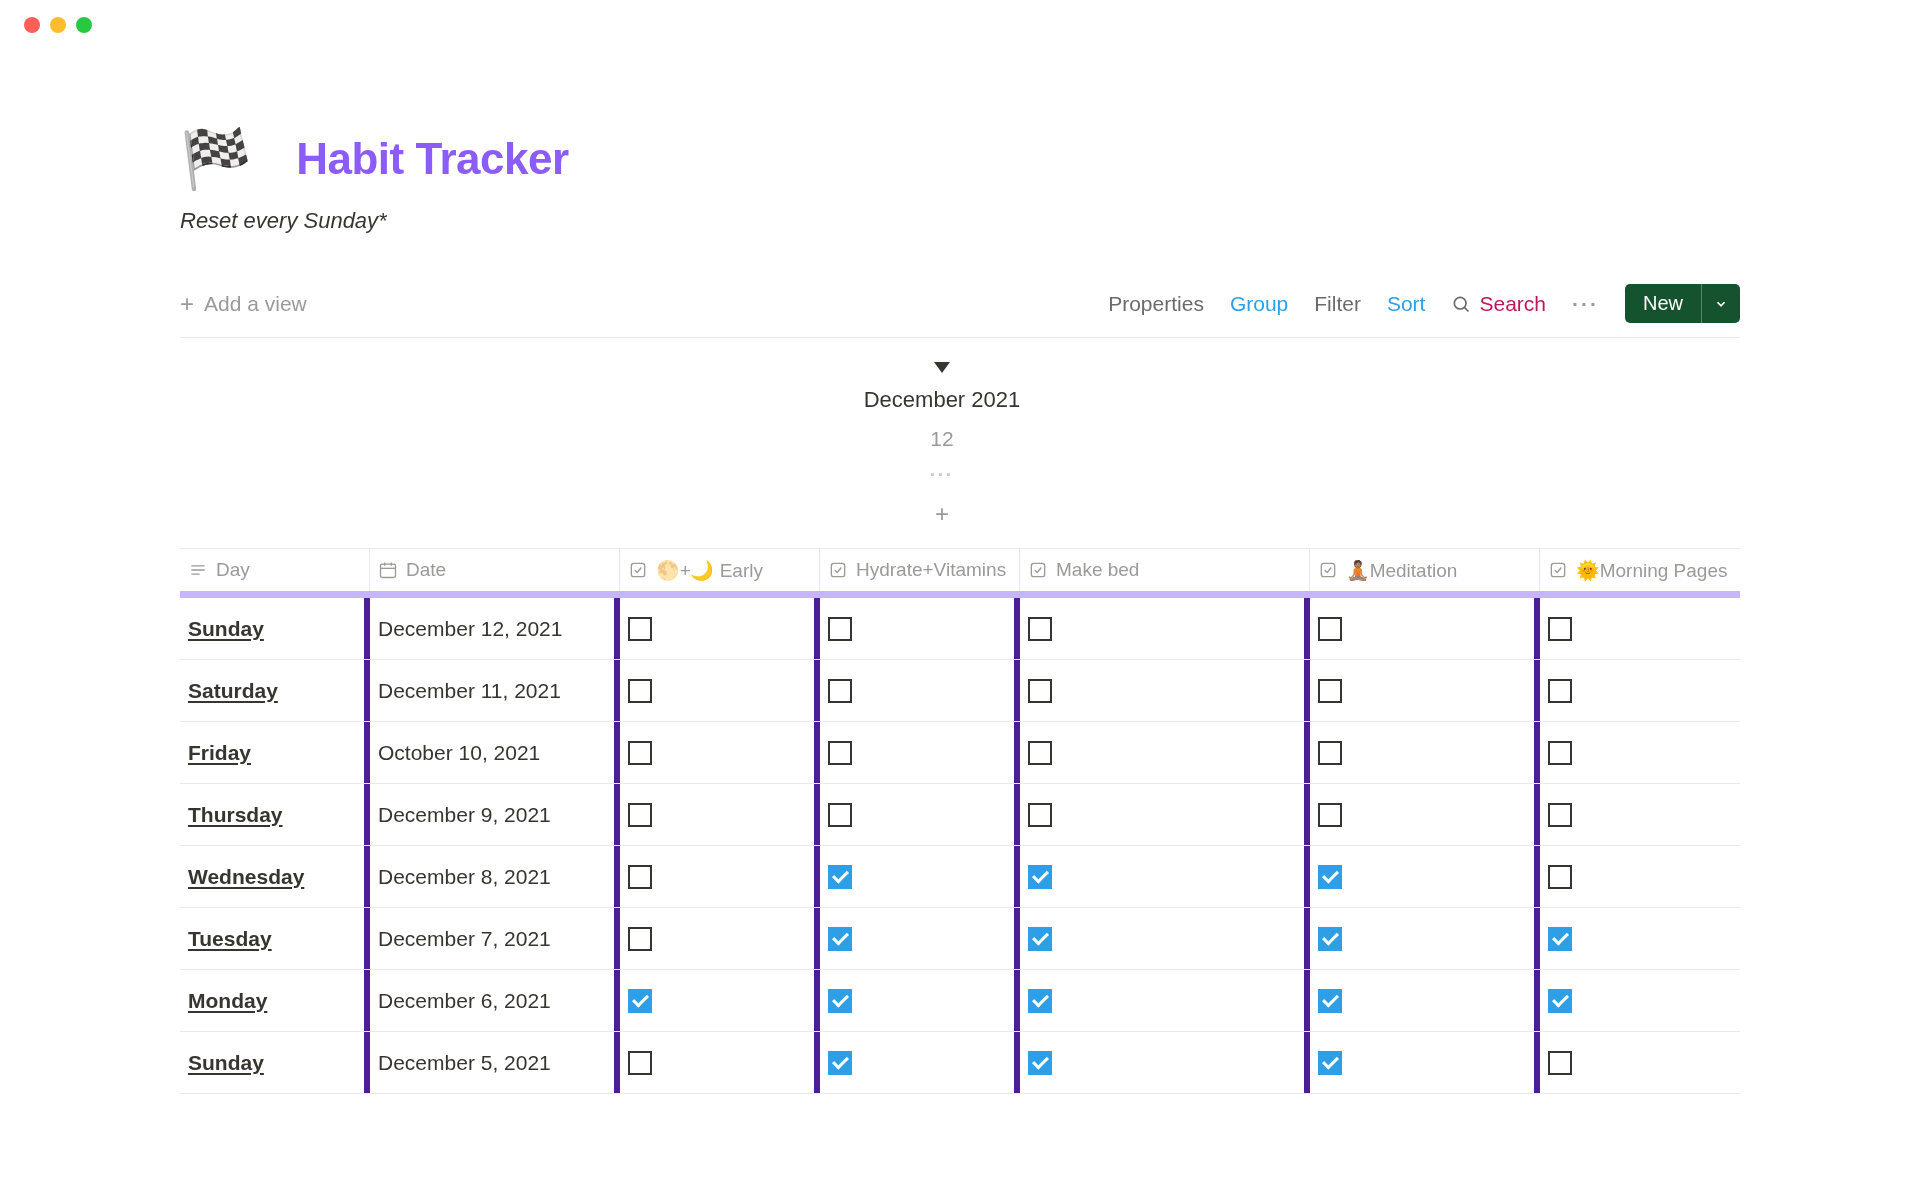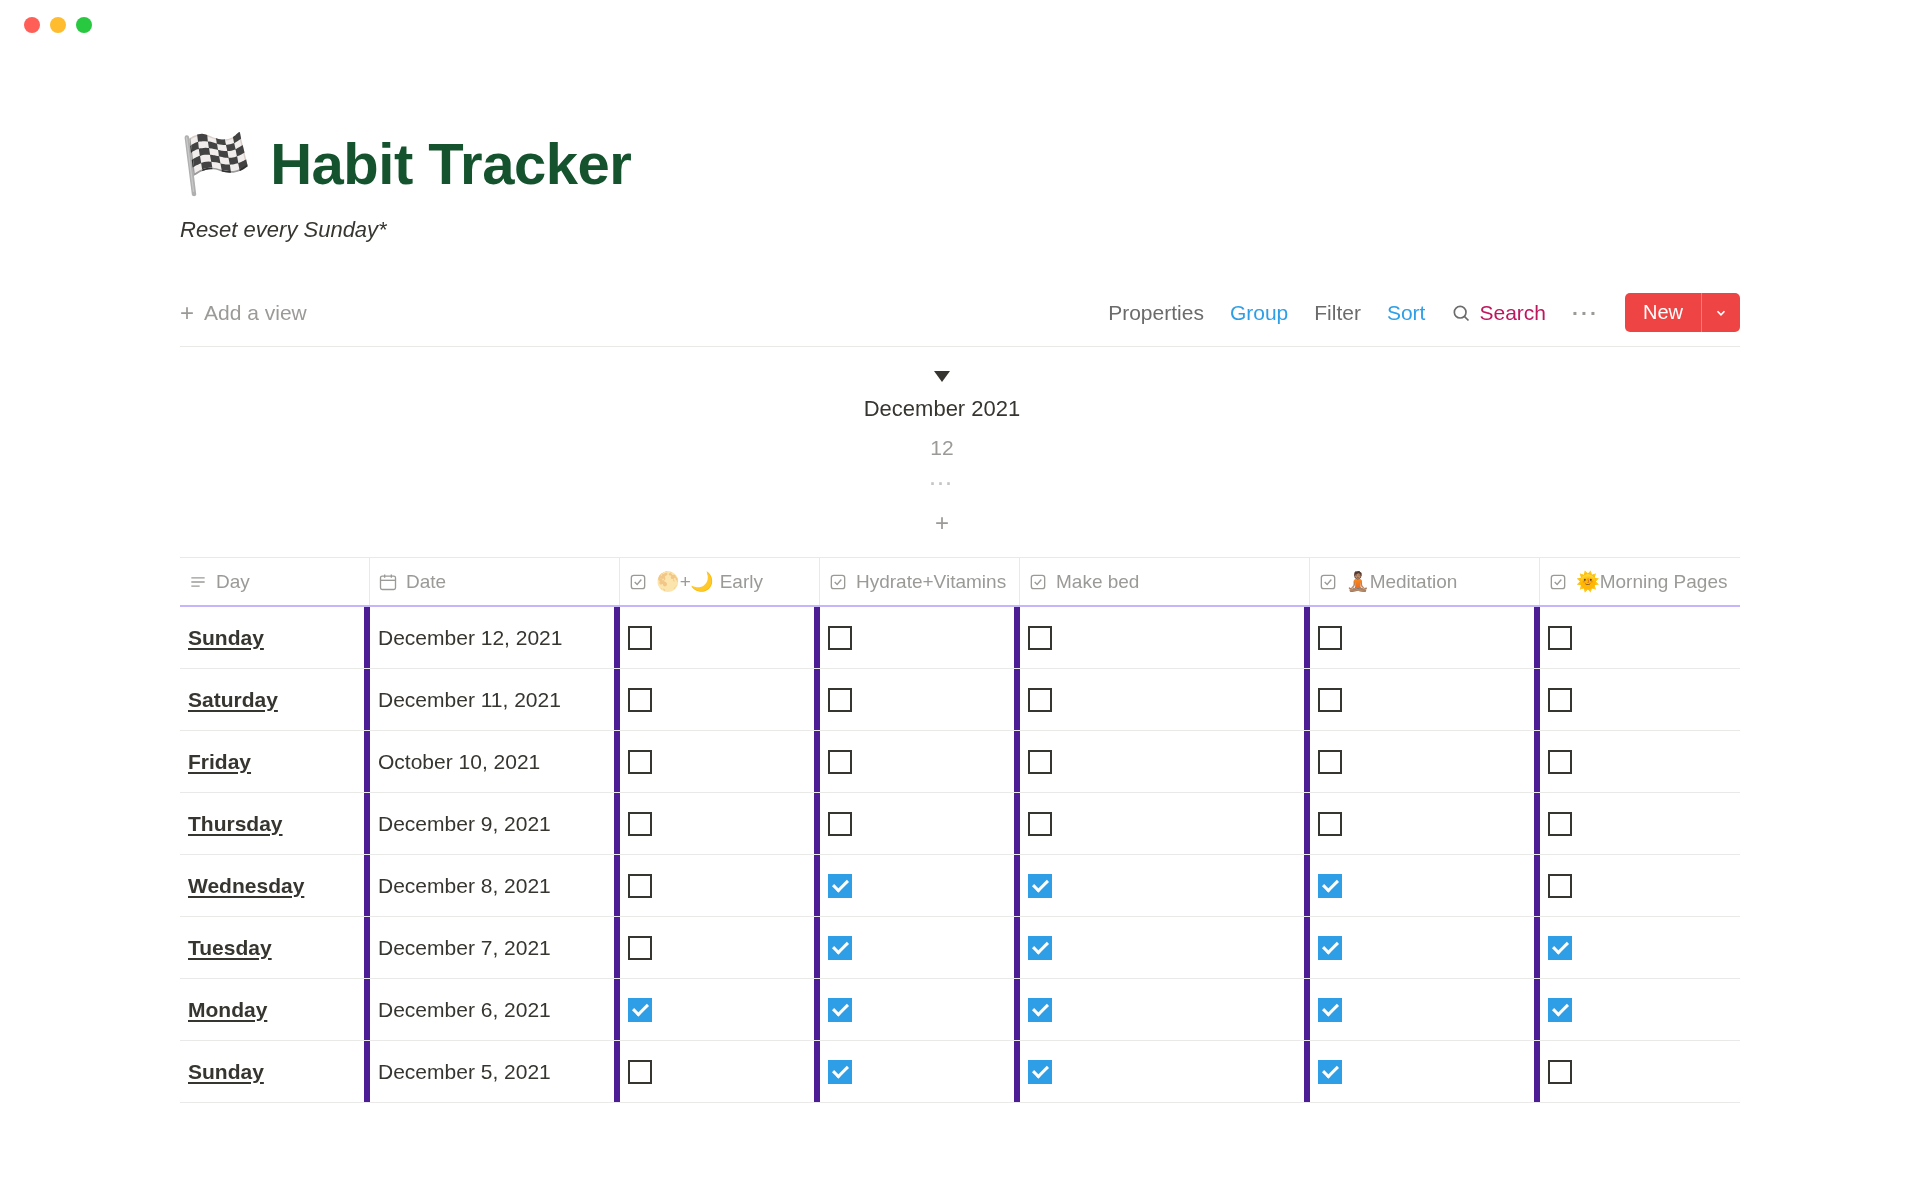--- a/index.html
+++ b/index.html
@@ -40,24 +40,25 @@
     display: flex;
     align-items: center;
     gap: 18px;
     margin-bottom: 20px;
   }
   .page-title .emoji {
     font-size: 58px;
     line-height: 1;
   }
   .page-title h1 {
-    font-size: 58px;
+    font-size: 44px;
     font-weight: 700;
-    color: #14532d;
+    color: #8b5cf6;
     letter-spacing: -0.5px;
+    margin-left: 26px;
   }
 
   .description {
     font-size: 22px;
     color: #37352f;
     line-height: 1.6;
     margin-bottom: 4px;
   }
   .description-note {
     font-size: 22px;
@@ -107,21 +108,21 @@
   }
   .search-icon svg { display: block; }
   .dots {
     color: #9b9a97;
     letter-spacing: 2px;
     font-weight: 700;
   }
   .new-btn {
     display: flex;
     align-items: stretch;
-    background: #ef4444;
+    background: #14532d;
     border-radius: 5px;
     overflow: hidden;
     color: white;
     font-size: 20px;
     font-weight: 500;
   }
   .new-btn .label {
     padding: 8px 18px;
   }
   .new-btn .chev {
@@ -169,21 +170,21 @@
   .table {
     width: 100%;
   }
   .thead, .trow {
     display: grid;
     grid-template-columns: 190px 250px 200px 200px 290px 230px 1fr;
     align-items: center;
   }
   .thead {
     border-top: 1px solid #e9e9e7;
-    border-bottom: 2px solid #c4b5fd;
+    border-bottom: 7px solid #c4b5fd;
     height: 50px;
     color: #9b9a97;
     font-size: 19px;
   }
   .th {
     display: flex;
     align-items: center;
     gap: 8px;
     padding: 0 8px;
     border-right: 1px solid #e9e9e7;

